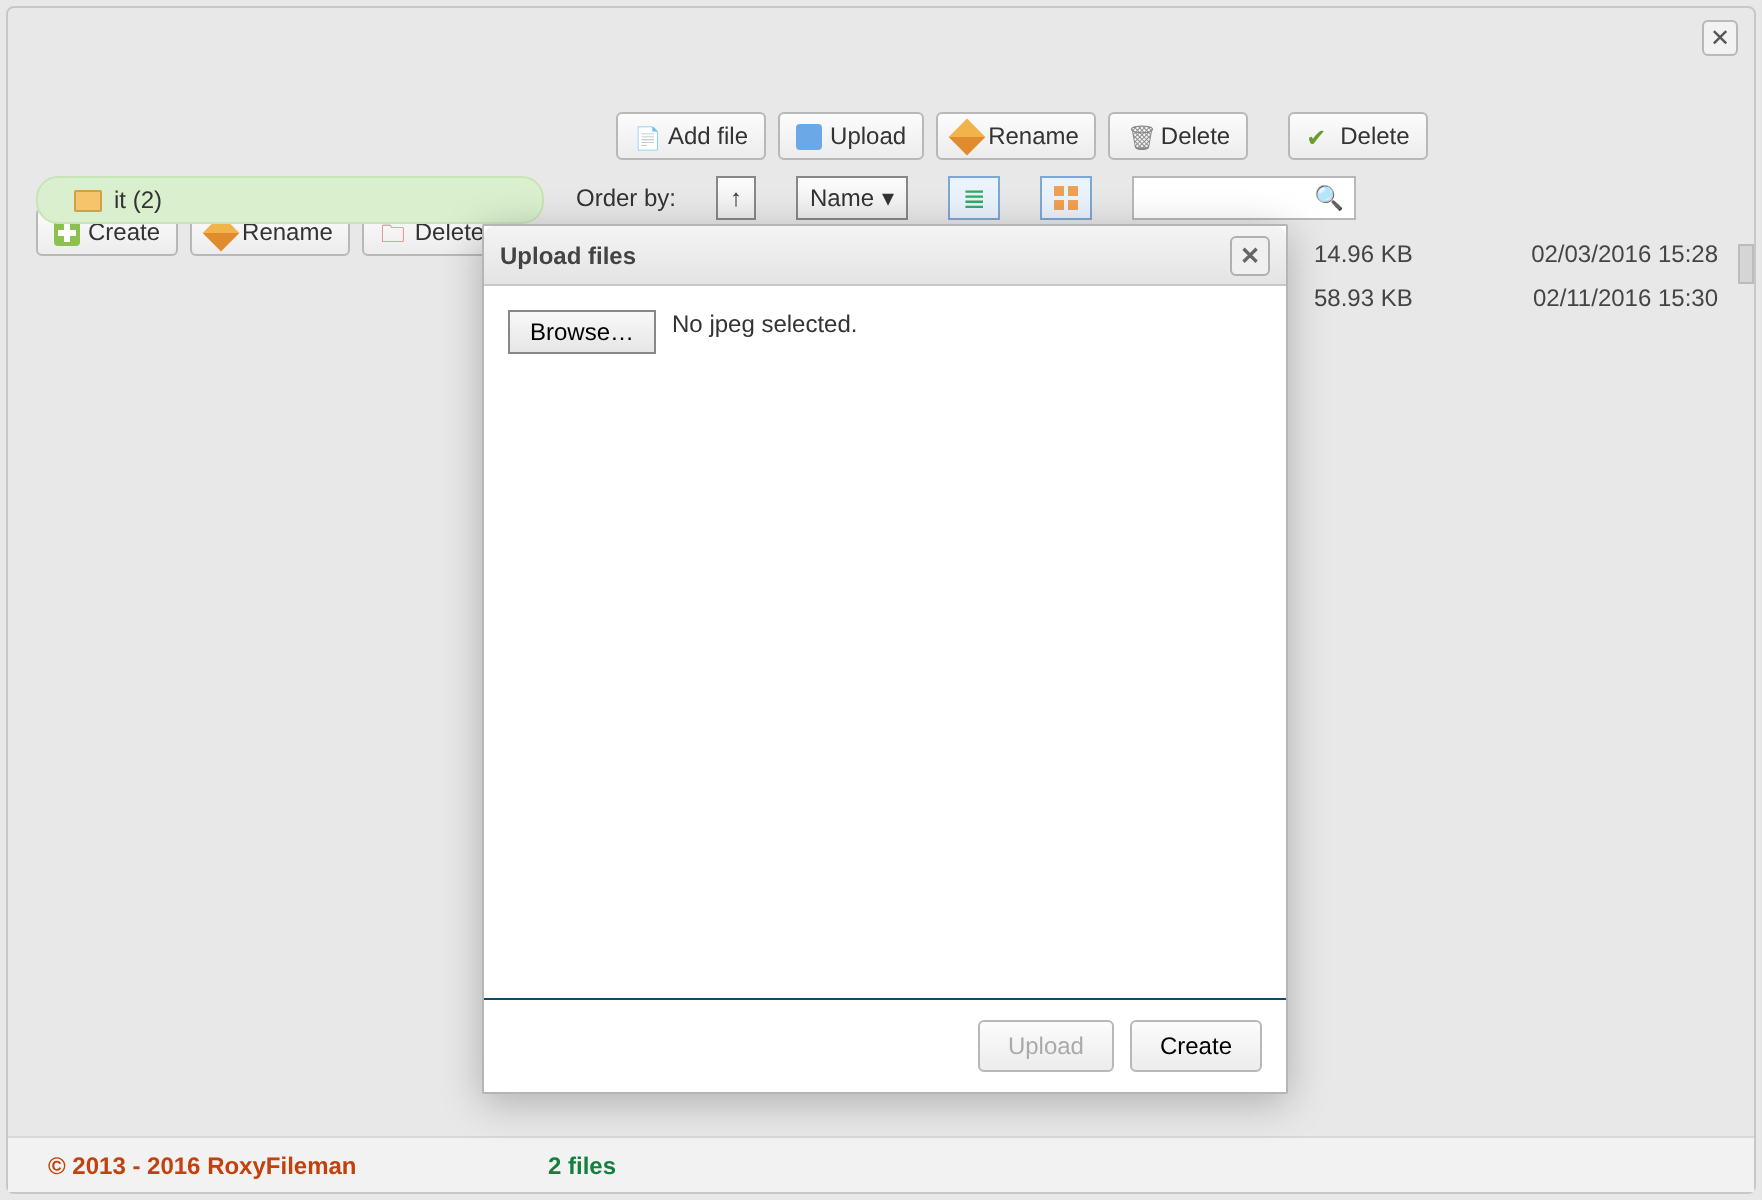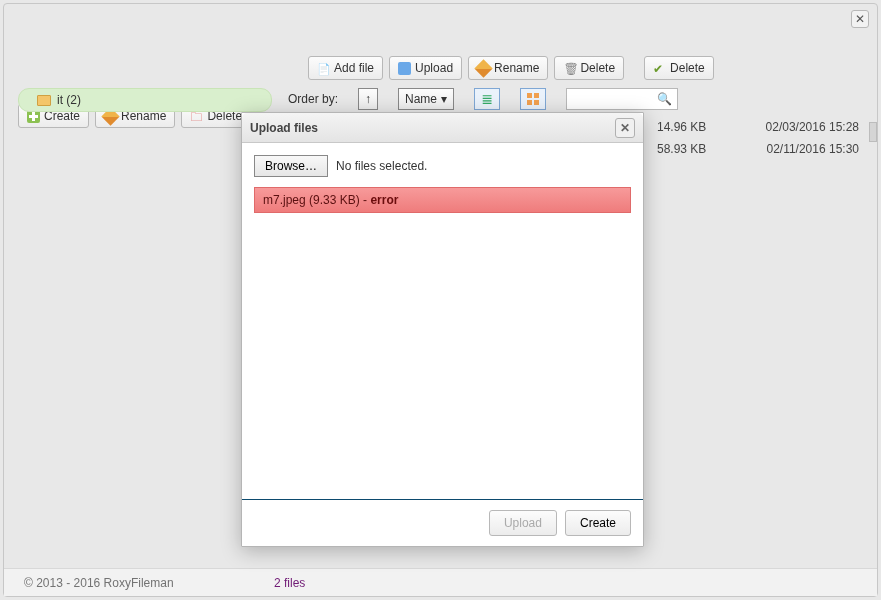--- a/index.html
+++ b/index.html
@@ -135,22 +135,22 @@
 .file-row .dt { width: 130px; text-align: right; padding-right: 4px; }
 .footer {
   position: absolute;
   left: 0; right: 0; bottom: 0;
   height: 28px;
   background: #f2f2f2;
   border-top: 1px solid #d8d8d8;
   display: flex;
   align-items: center;
 }
-.footer .copy { color: #737373; padding-left: 20px; width: 270px; }
-.footer .count { color: #701a75; }
+.footer .copy { color: #c2410c; padding-left: 20px; width: 270px; font-weight: bold; }
+.footer .count { color: #15803d; font-weight: bold; }
 
 .dialog {
   position: absolute;
   left: 237px; top: 108px;
   width: 403px; height: 435px;
   background: #fff;
   border: 1px solid #b5b5b5;
   border-radius: 1px;
   box-shadow: 0 4px 20px rgba(0,0,0,0.25);
   display: flex;
@@ -175,21 +175,21 @@
   background: #f0f0f0;
   display: flex; align-items: center; justify-content: center;
   color: #666;
   cursor: pointer;
 }
 .dlg-body {
   flex: 1;
   padding: 12px;
   overflow: auto;
 }
-.browse-row { display: flex; align-items: center; gap: 8px; margin-bottom: 10px; }
+.browse-row { display: flex; align-items: flex-start; gap: 8px; margin-bottom: 10px; }
 .browse-btn {
   padding: 3px 10px;
   border: 1px solid #888;
   background: linear-gradient(#f8f8f8,#e6e6e6);
   font-size: 12px;
 }
 .up-item {
   background: linear-gradient(#f79a9a,#ef7c7c);
   border: 1px solid #e06a6a;
   padding: 5px 8px;
@@ -337,24 +337,21 @@
   <div class="scroll-hint"></div>
 
   <div class="dialog">
     <div class="dlg-title">
       <span>Upload files</span>
       <div class="dlg-close">✕</div>
     </div>
     <div class="dlg-body">
       <div class="browse-row">
         <button class="browse-btn">Browse…</button>
-        <span>No files selected.</span>
-      </div>
-      <div class="up-item">
-        <span>m7.jpeg (9.33 KB) - </span><b>error</b>
+        <span>No jpeg selected.</span>
       </div>
     </div>
     <div class="dlg-footer">
       <button class="dlg-btn disabled">Upload</button>
       <button class="dlg-btn">Create</button>
     </div>
   </div>
 
 </div>
 

